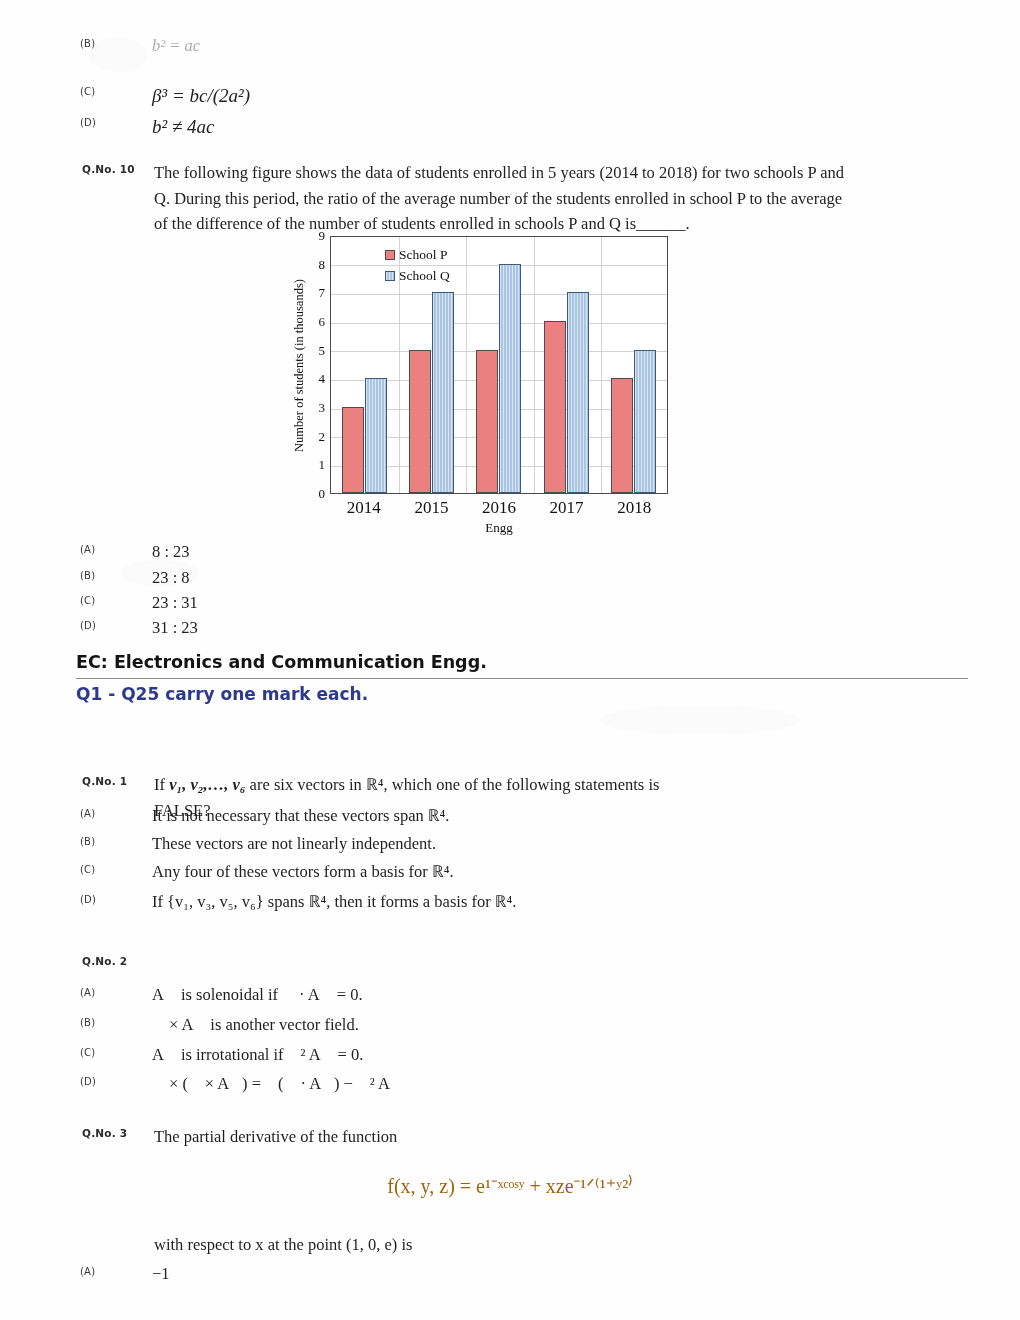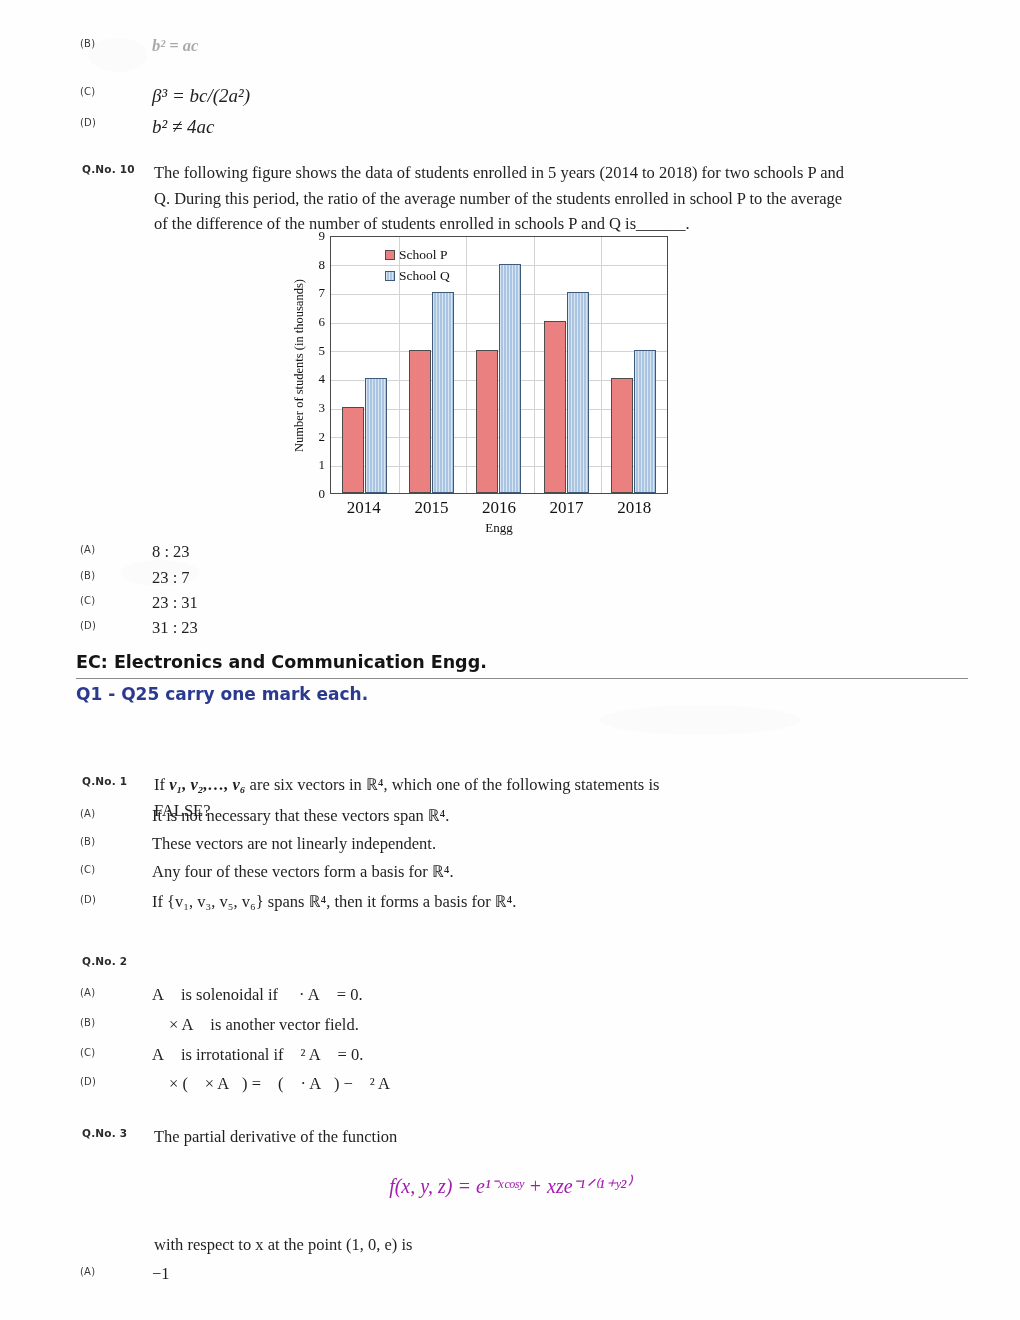--- a/index.html
+++ b/index.html
@@ -244,36 +244,35 @@
     border-radius: 50%;
     background: rgba(0,0,0,0.012);
     pointer-events: none;
   }
   .formula-center {
     position: absolute;
     left: 0; right: 0;
     text-align: center;
     font-family: "Liberation Serif", serif;
     font-size: 20px;
-    font-style: italic;
-    color: #a21caf;
+    color: #a16207;
   }
 </style>
 </head>
 <body>
 
 <div class="page">
 
   <div class="scanblot" style="left:88px;top:38px;width:60px;height:34px;"></div>
   <div class="scanblot" style="left:600px;top:705px;width:200px;height:30px;"></div>
   <div class="scanblot" style="left:120px;top:560px;width:80px;height:26px;"></div>
 
   <div class="row" style="left:80px;top:34px;width:700px;">
     <div class="optlabel">(B)</div>
-    <div class="opttext mathi" style="opacity:.38;font-weight:bold;">b² = ac</div>
+    <div class="opttext mathi" style="opacity:.38;">b² = ac</div>
   </div>
   <div class="row" style="left:80px;top:82px;width:700px;">
     <div class="optlabel">(C)</div>
     <div class="opttext mathi" style="font-size:19px;">β³ = bc/(2a²)</div>
   </div>
   <div class="row" style="left:80px;top:113px;width:700px;">
     <div class="optlabel">(D)</div>
     <div class="opttext mathi" style="font-size:19px;text-align:right;">b² ≠ 4ac</div>
   </div>
 
@@ -359,21 +358,21 @@
       </div>
     <div class="chart-xlabel">Engg</div>
   </div>
 
   <div class="row" style="left:80px;top:540px;width:600px;">
     <div class="optlabel">(A)</div>
     <div class="opttext">8 : 23</div>
   </div>
   <div class="row" style="left:80px;top:566px;width:600px;">
     <div class="optlabel">(B)</div>
-    <div class="opttext">23 : 7</div>
+    <div class="opttext">23 : 8</div>
   </div>
   <div class="row" style="left:80px;top:591px;width:600px;">
     <div class="optlabel">(C)</div>
     <div class="opttext">23 : 31</div>
   </div>
   <div class="row" style="left:80px;top:616px;width:600px;">
     <div class="optlabel">(D)</div>
     <div class="opttext">31 : 23</div>
   </div>
 

